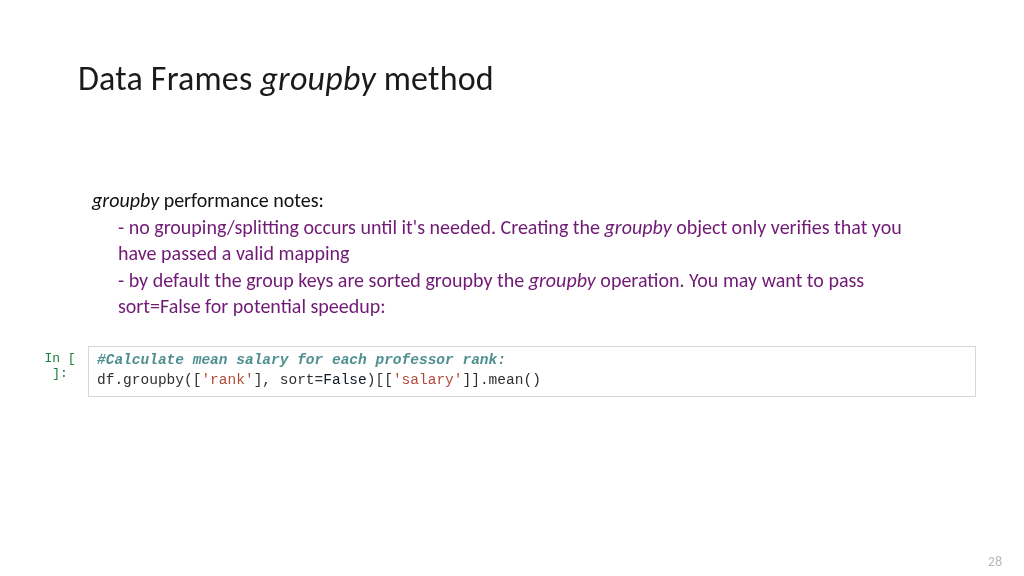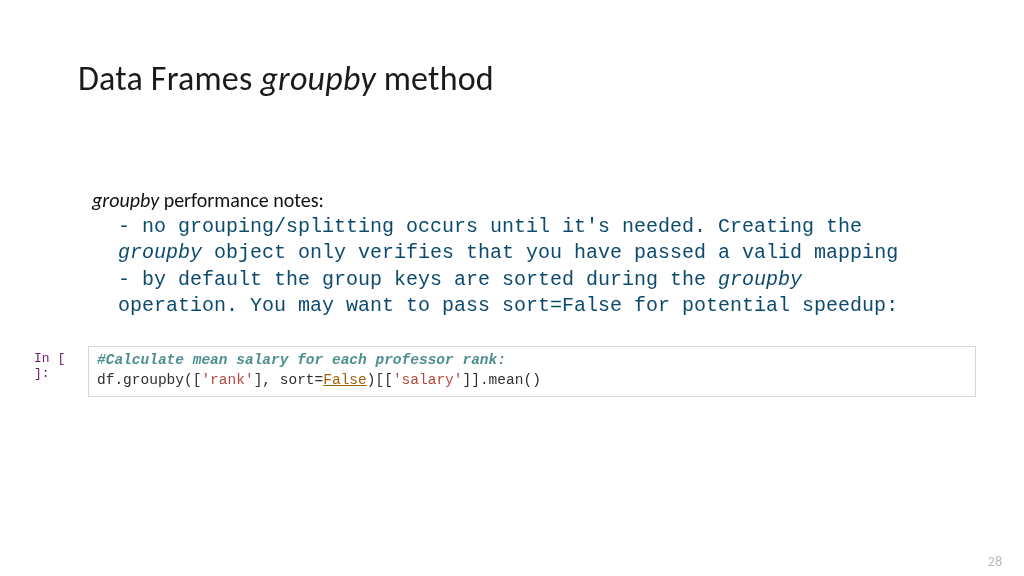--- a/index.html
+++ b/index.html
@@ -38,58 +38,57 @@
     margin-top: 12px;
   }
   .notes-heading .em { font-style: italic; }
   .notes-body {
     position: absolute;
     left: 118px;
     top: 214px;
     width: 800px;
     font-size: 20px;
     line-height: 1.32;
-    color: #0c4a6e;
-    font-family: Liberation Mono, monospace;
+    color: #701a75;
   }
   .notes-body .em { font-style: italic; }
   .code-wrap {
     position: absolute;
     left: 34px;
     top: 346px;
     width: 960px;
   }
   .in-label {
     display: inline-block;
     vertical-align: top;
     width: 52px;
     font-family: Menlo, Consolas, "Courier New", monospace;
     font-size: 13px;
-    color: #701a75;
+    color: #15803d;
     padding-top: 5px;
-    text-align: left;
+    text-align: center;
     padding-right: 2px;
   }
   .code-box {
     display: inline-block;
     vertical-align: top;
     border: 1px solid #d7d7d7;
     background: #ffffff;
     width: 888px;
     box-sizing: border-box;
     padding: 4px 8px 6px 8px;
     font-family: Menlo, Consolas, "Courier New", monospace;
     font-size: 14.5px;
     line-height: 1.35;
     white-space: pre;
   }
   .code-box .comment { color: #4e8f8f; font-style: italic; font-weight: bold; }
   .code-box .plain   { color: #2f2f2f; margin-top: 16px; }
   .code-box .string  { color: #b24a3b; }
-  .code-box .kw      { color: #a16207; text-decoration: underline; }
+  .code-box .kw      { color: #0f172a; }
   .page-num {
     position: absolute;
     right: 22px;
     bottom: 6px;
     font-size: 14px;
     color: #b8b8b8;
   }
 </style>
 </head>
 <body>
@@ -99,21 +98,21 @@
   <div class="title">
     <span>Data Frames </span><span class="em">groupby</span><span> method</span>
   </div>
 
   <div class="notes-heading">
     <span class="em">groupby</span><span> performance notes:</span>
   </div>
 
   <div class="notes-body">
     <span>- no grouping/splitting occurs until it's needed. Creating the </span><span class="em">groupby</span><span> object only verifies that you have passed a valid mapping</span><br>
-    <span>- by default the group keys are sorted during the </span><span class="em">groupby</span><span> operation. You may want to pass sort=False for potential speedup:</span>
+    <span>- by default the group keys are sorted groupby the </span><span class="em">groupby</span><span> operation. You may want to pass sort=False for potential speedup:</span>
   </div>
 
   <div class="code-wrap">
     <span class="in-label">In [ ]:</span><div class="code-box"><span class="comment">#Calculate mean salary for each professor rank:</span>
 <span class="plain">df.groupby([</span><span class="string">'rank'</span><span class="plain">], sort=</span><span class="kw">False</span><span class="plain">)[[</span><span class="string">'salary'</span><span class="plain">]].mean()</span></div>
   </div>
 
   <div class="page-num">28</div>
 
 </div>

